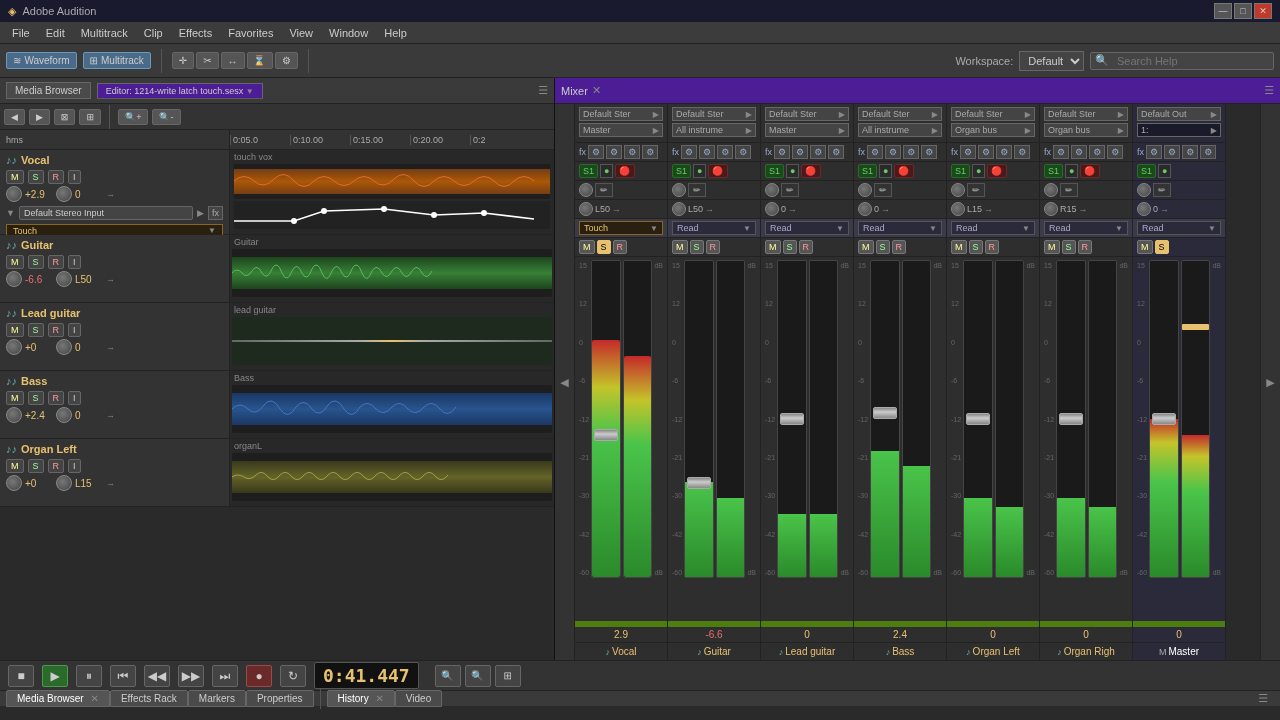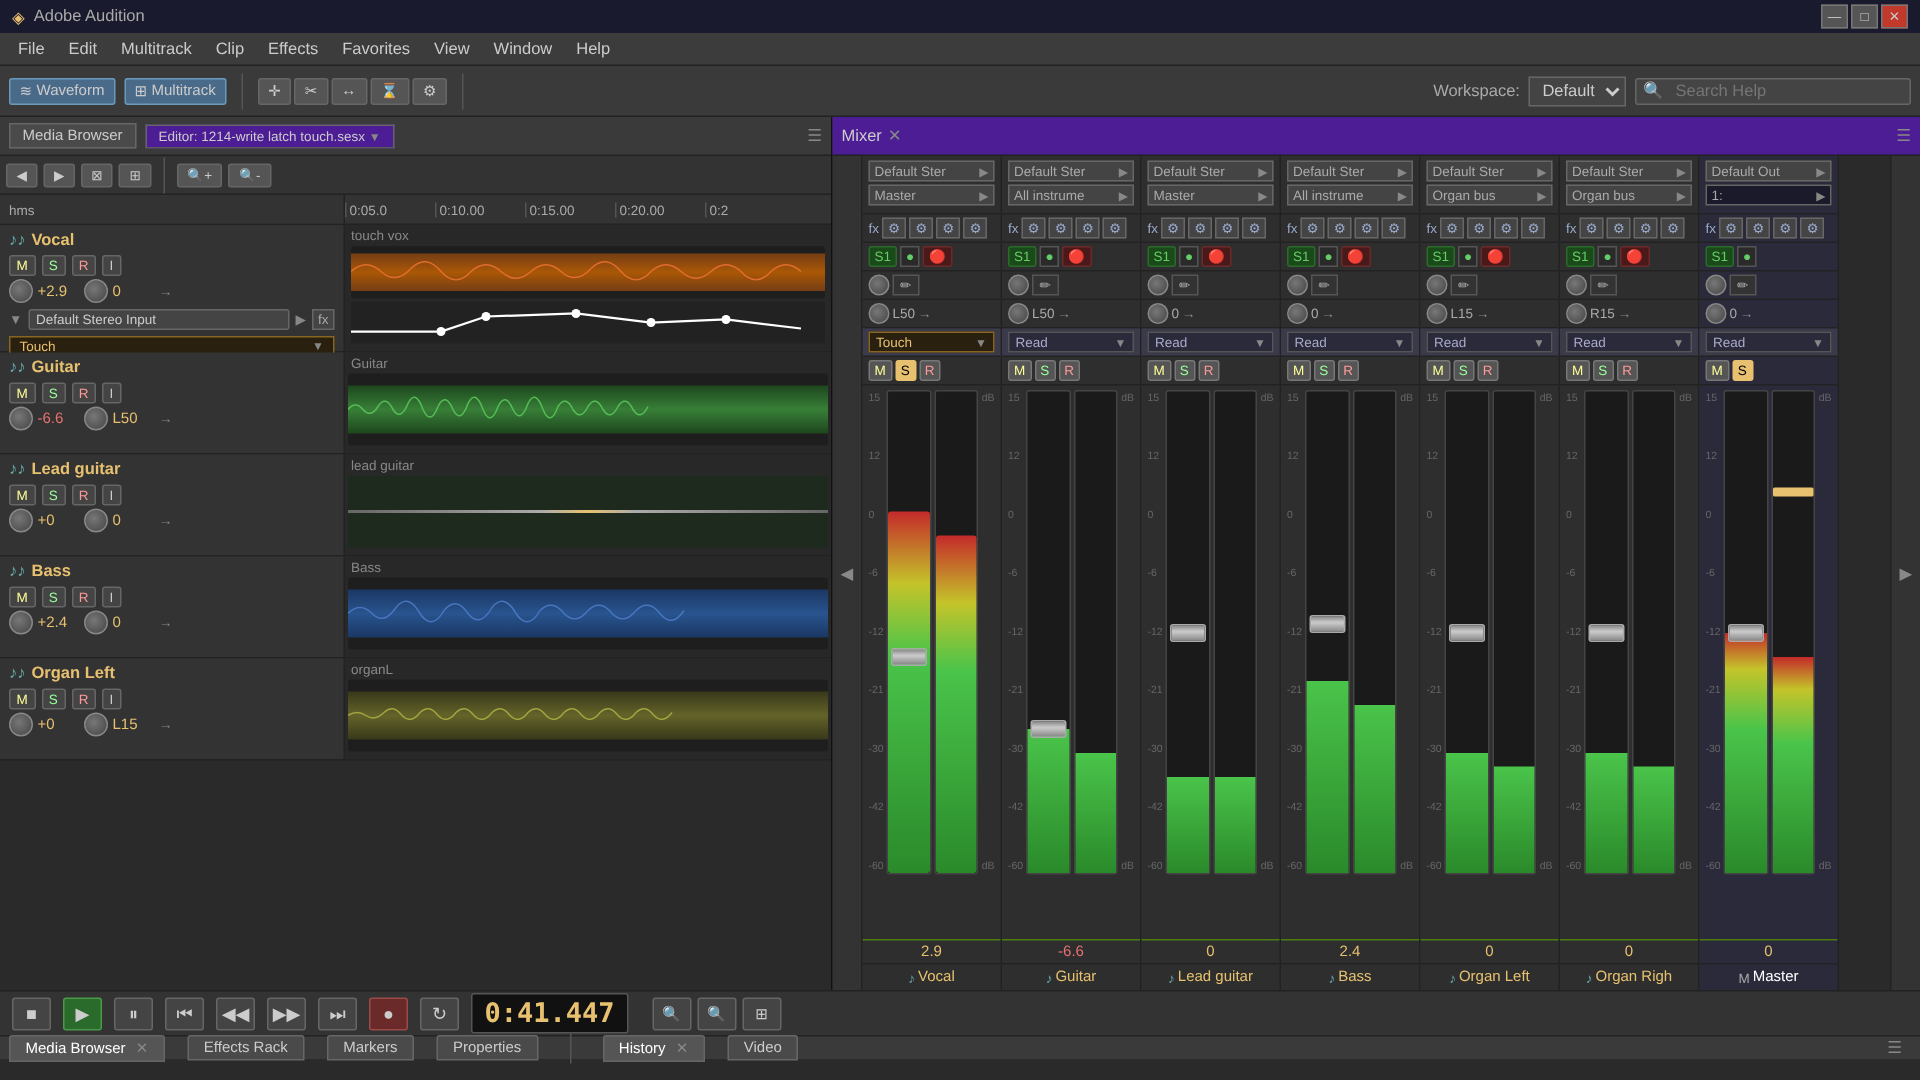--- a/index.html
+++ b/index.html
@@ -87,35 +87,35 @@
     .ch-m { background: #555; border: 1px solid #777; color: #ff9; font-size: 9px; padding: 1px 3px; cursor: pointer; border-radius: 2px; }
     .ch-s { background: #555; border: 1px solid #777; color: #9f9; font-size: 9px; padding: 1px 3px; cursor: pointer; border-radius: 2px; }
     .ch-r { background: #555; border: 1px solid #777; color: #f99; font-size: 9px; padding: 1px 3px; cursor: pointer; border-radius: 2px; }
     
     .ch-fader-area { flex: 1; display: flex; gap: 2px; padding: 3px 4px; min-height: 120px; }
     .fader-meter { flex: 1; background: #1a1a1a; border: 1px solid #444; position: relative; display: flex; flex-direction: column; border-radius: 2px; }
     .meter-fill-l { position: absolute; bottom: 0; left: 0; width: 48%; background: linear-gradient(0deg, #2a8a2a 0%, #4ac44a 60%, #c4c42a 80%, #c42a2a 100%); border-radius: 2px; }
     .meter-fill-r { position: absolute; bottom: 0; right: 0; width: 48%; background: linear-gradient(0deg, #2a8a2a 0%, #4ac44a 60%, #c4c42a 80%, #c42a2a 100%); border-radius: 2px; }
     .fader-thumb { position: absolute; left: 10%; width: 80%; height: 14px; background: linear-gradient(180deg, #888 0%, #ccc 40%, #888 100%); border: 1px solid #aaa; border-radius: 2px; cursor: pointer; z-index: 10; }
     
-    .ch-vol-val { text-align: center; font-size: 10px; color: #e8c170; padding: 2px; border-top: 1px solid #4d7c0f; margin-top: 40px; }
+    .ch-vol-val { text-align: center; font-size: 10px; color: #e8c170; padding: 2px; border-top: 6px solid #4d7c0f; margin-top: 40px; }
     .ch-vol-val.neg { color: #e87070; }
     
     .ch-name { text-align: center; font-size: 10px; color: #e8c170; padding: 3px 2px; border-top: 1px solid #222; display: flex; align-items: center; justify-content: center; gap: 2px; }
     .ch-name-icon { color: #6aa; font-size: 9px; }
 
     
     #bottom-area { height: 30px; background: #333; display: flex; align-items: center; padding: 0 8px; gap: 8px; border-top: 1px solid #222; }
     .transport-btn { width: 26px; height: 22px; background: #444; border: 1px solid #666; color: #ccc; display: flex; align-items: center; justify-content: center; cursor: pointer; font-size: 12px; border-radius: 2px; }
     .transport-btn.play { background: #2a6a2a; border-color: #4a9a4a; }
     .transport-btn.record { background: #6a2a2a; border-color: #9a4a4a; }
     .time-display { background: #111; border: 1px solid #555; color: #e8c170; font-size: 18px; font-family: monospace; padding: 2px 8px; border-radius: 2px; font-weight: bold; text-align: right; }
     
     
-    #panels-row { height: 16px; background: #3a3a3a; display: flex; align-items: center; padding: 0 6px; gap: 15px; border-top: 1px solid #222; }
+    #panels-row { height: 16px; background: #3a3a3a; display: flex; align-items: center; padding: 0 6px; gap: 0; border-top: 1px solid #222; }
     .panel-tab-bottom { background: #4a4a4a; border: 1px solid #666; padding: 2px 10px; cursor: pointer; color: #ccc; font-size: 10px; border-radius: 2px 2px 0 0; }
     .panel-tab-bottom.active { background: #555; color: #fff; }
     .panel-sep { width: 1px; height: 20px; background: #555; margin: 0 6px; }
 
     .chevron { font-size: 8px; color: #888; }
     
     .mixer-nav-left { width: 20px; background: #333; display: flex; align-items: center; justify-content: center; cursor: pointer; color: #888; border-right: 1px solid #222; }
     .mixer-nav-right { width: 20px; background: #333; display: flex; align-items: center; justify-content: center; cursor: pointer; color: #888; border-left: 1px solid #222; }
   </style>
 </head>

